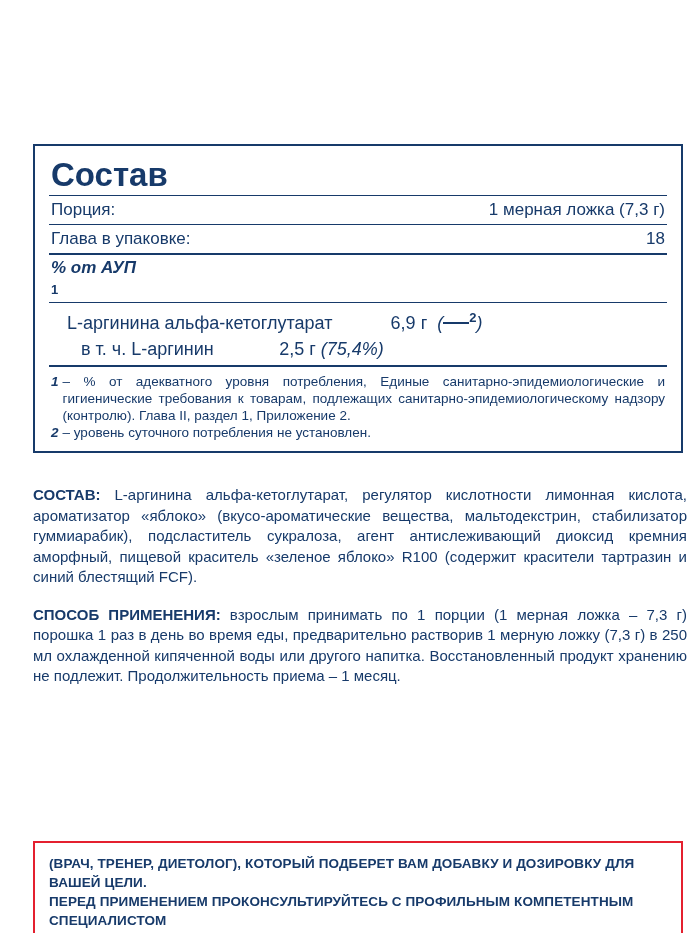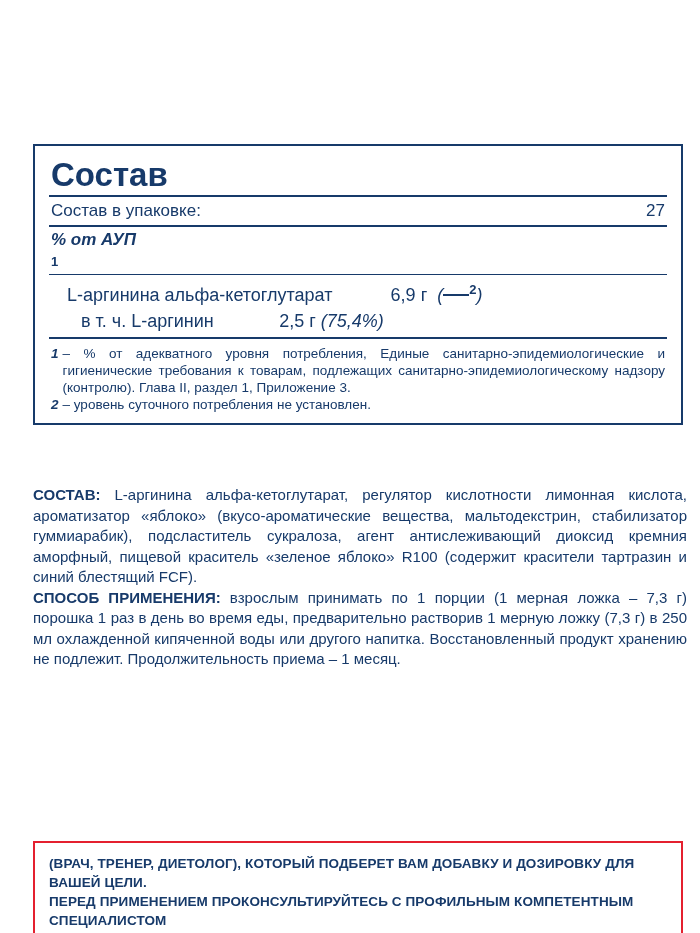--- a/index.html
+++ b/index.html
@@ -122,21 +122,21 @@
   
   .body-text {
     position: absolute;
     left: 25px;
     top: 485px;
     width: 654px;
     font-size: 15px;
     line-height: 20.5px;
     color: #173a6a;
   }
-  .para { text-align: justify; }
+  .para { margin-bottom: 17px; text-align: justify; }
   .para:last-child { margin-bottom: 3px; }
   .lbl { font-weight: bold; }
 
   
   .warn-box {
     position: absolute;
     left: 25px;
     top: 841px;
     width: 650px;
     box-sizing: border-box;
@@ -154,25 +154,29 @@
 </head>
 <body>
 
 <div class="page">
 
   <div class="facts-panel">
 
     <div class="facts-title">Состав</div>
     <div class="rule-thin"></div>
 
+    <div class="row">
+      <span class="left">Порция:</span>
+      <span class="right">1 мерная ложка (7,3 г)</span>
+    </div>
     <div class="rule-thin"></div>
 
     <div class="row">
-      <span class="left">Состав в упаковке:</span>
-      <span class="right">27</span>
+      <span class="left">Глава в упаковке:</span>
+      <span class="right">18</span>
     </div>
     <div class="rule-med"></div>
 
     <div class="row-dv">
       <span>% от АУП</span>
         <span class="sup">1</span>
     </div>
     <div class="rule-thin"></div>
 
     <div class="ingredient-block">
@@ -192,21 +196,21 @@
           <span class="pct">(75,4%)</span>
         </span>
       </div>
 
     </div>
     <div class="rule-med"></div>
 
     <div class="footnotes">
       <div class="footnote">
         <span class="fn-num">1</span>
-        <span class="fn-text">– % от адекватного уровня потребления, Единые санитарно-эпидемиологические и гигиенические требования к товарам, подлежащих санитарно-эпидемиологическому надзору (контролю). Глава II, раздел 1, Приложение 3.</span>
+        <span class="fn-text">– % от адекватного уровня потребления, Единые санитарно-эпидемиологические и гигиенические требования к товарам, подлежащих санитарно-эпидемиологическому надзору (контролю). Глава II, раздел 1, Приложение 2.</span>
       </div>
       <div class="footnote">
         <span class="fn-num">2</span>
         <span class="fn-text">– уровень суточного потребления не установлен.</span>
       </div>
     </div>
 
   </div>
 
   <div class="body-text">

